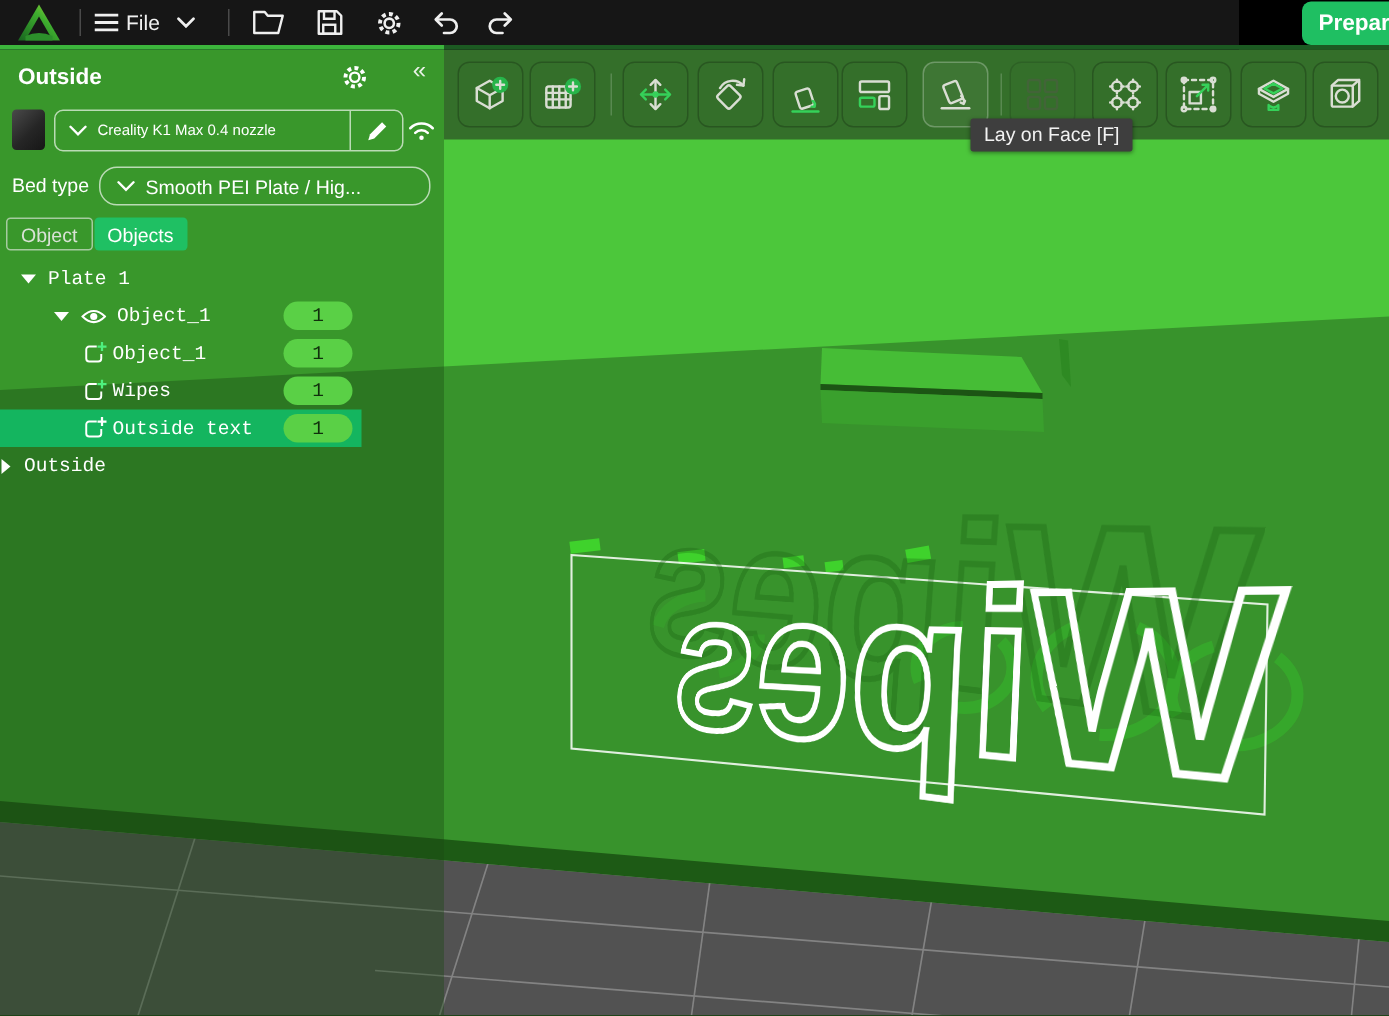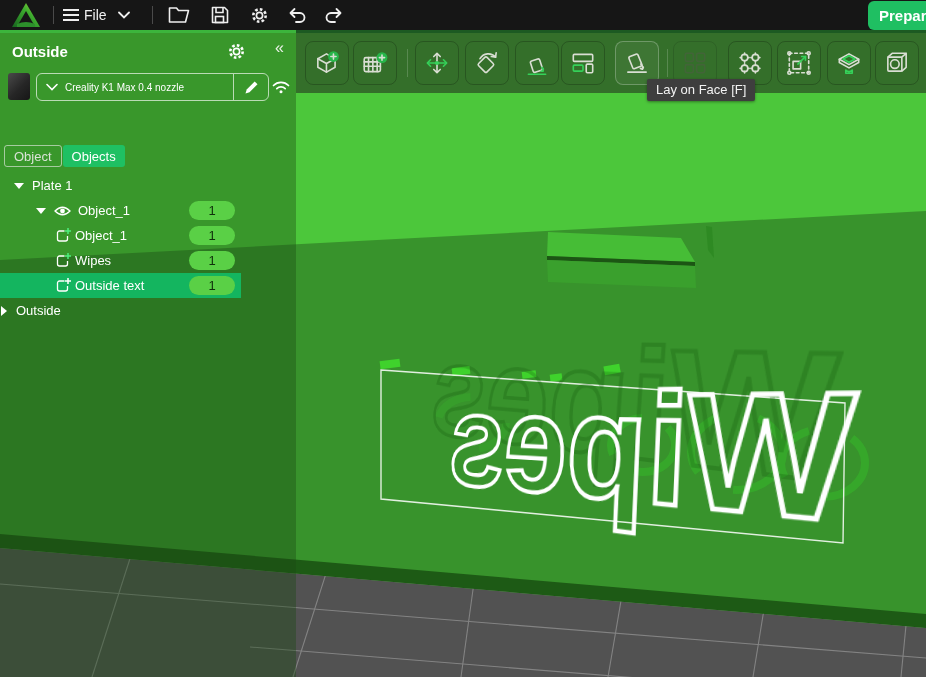--- a/index.html
+++ b/index.html
@@ -1,21 +1,21 @@
 <!DOCTYPE html>
 <html><head>
 <meta charset="utf-8">
 <style>
   * { margin:0; padding:0; box-sizing:border-box; }
   html,body { width:926px; height:677px; overflow:hidden; background:#000;
     font-family:"Liberation Sans", sans-serif; }
   .stage { position:relative; width:926px; height:677px; overflow:hidden; }
 
   
-  .topbar { position:absolute; left:0; top:0; width:926px; height:33px; background:#161616; z-index:30;padding-left:28px; }
+  .topbar { position:absolute; left:0; top:0; width:826px; height:33px; background:#161616; z-index:30;padding-left:28px; }
   .topbar .underline-dark { position:absolute; left:0; bottom:0; width:926px; height:3px; background:#1c5a22; }
   .topbar .underline-bright { position:absolute; left:0; bottom:0; width:296px; height:3px; background:#3cb53c; }
   .tb-item { position:absolute; top:0; height:30px; display:flex; align-items:center; color:#e9e9e9; }
   .tb-icon svg { display:block; }
   .tb-sep { position:absolute; top:6px; width:1px; height:18px; background:#4a4a4a; }
   .file-label { font-size:14px; color:#f0f0f0; }
   .prepare-btn { position:absolute; left:868px; top:1px; width:78px; height:29px; background:#1fbf62;
     border-radius:6px; color:#fff; font-size:15px; font-weight:bold; display:flex; align-items:center;
     padding-left:11px; }
 
@@ -70,21 +70,21 @@
   .bed-label { position:absolute; left:8px; top:5px; font-size:13px; }
   .bed-select { position:absolute; left:66px; top:0; width:221px; height:26px;
     border:1px solid rgba(255,255,255,0.65); border-radius:12px; display:flex; align-items:center; }
   .bed-select .chev { margin:0 7px 0 11px; }
   .bed-select .val { font-size:13px; }
   .tabs { position:absolute; left:4px; top:112px; height:22px; display:flex; }
   .tab { height:22px; padding:0 9px; font-size:13px; display:flex; align-items:center; border-radius:3px; }
   .tab-global { border:1px solid rgba(225,230,222,0.65); color:#d9e2d6; }
   .tab-objects { background:#1fc063; color:#fff; margin-left:1px; }
 
-  .tree { position:absolute; left:0; top:140px; width:241px; }
+  .tree { position:absolute; left:0; top:140px; width:241px;font-family:Liberation Mono, monospace; }
   .trow { position:relative; height:25px; display:flex; align-items:center; font-size:13px; }
   .trow.sel { background:#14b55f; }
   .caret { margin-right:8px; }
   .eye { margin-right:7px; }
   .part-ic { margin-right:3px; }
   .badge { position:absolute; right:6px; top:3px; width:46px; height:19px; background:#5ad046;
     border-radius:10px; color:#10300c; font-size:13px; display:flex; align-items:center; justify-content:center; }
   .ind1 { padding-left:14px; } .ind2 { padding-left:36px; } .ind3 { padding-left:55px; }
 </style>
 </head>
@@ -368,20 +368,29 @@
       </div>
       <div class="wifi">
         <svg width="22" height="18" viewBox="0 0 22 18" fill="none" stroke="#fff" stroke-width="1.7" stroke-linecap="round">
           <path d="M3.5 8.5a10.5 10.5 0 0 1 15 0"></path>
             <path d="M6.8 11.6a6 6 0 0 1 8.4 0"></path>
           <circle cx="11" cy="14.8" r="1.5" fill="#fff" stroke="none"></circle>
         </svg>
       </div>
     </div>
 
+    <div class="bed-row">
+      <span class="bed-label">Bed type</span>
+      <div class="bed-select">
+        <svg class="chev" width="12" height="8" viewBox="0 0 12 8">
+          <polyline points="1,1.5 6,6.5 11,1.5" fill="none" stroke="#fff" stroke-width="1.6" stroke-linecap="round"></polyline>
+          </svg>
+        <span class="val">Smooth PEI Plate / Hig...</span>
+      </div>
+    </div>
 
     <div class="tabs">
       <div class="tab tab-global">Object</div>
       <div class="tab tab-objects">Objects</div>
     </div>
 
     <div class="tree">
       <div class="trow ind1">
         <svg class="caret" width="10" height="8" viewBox="0 0 10 8">
           <polygon points="0,1 10,1 5,7" fill="#fff"></polygon>

